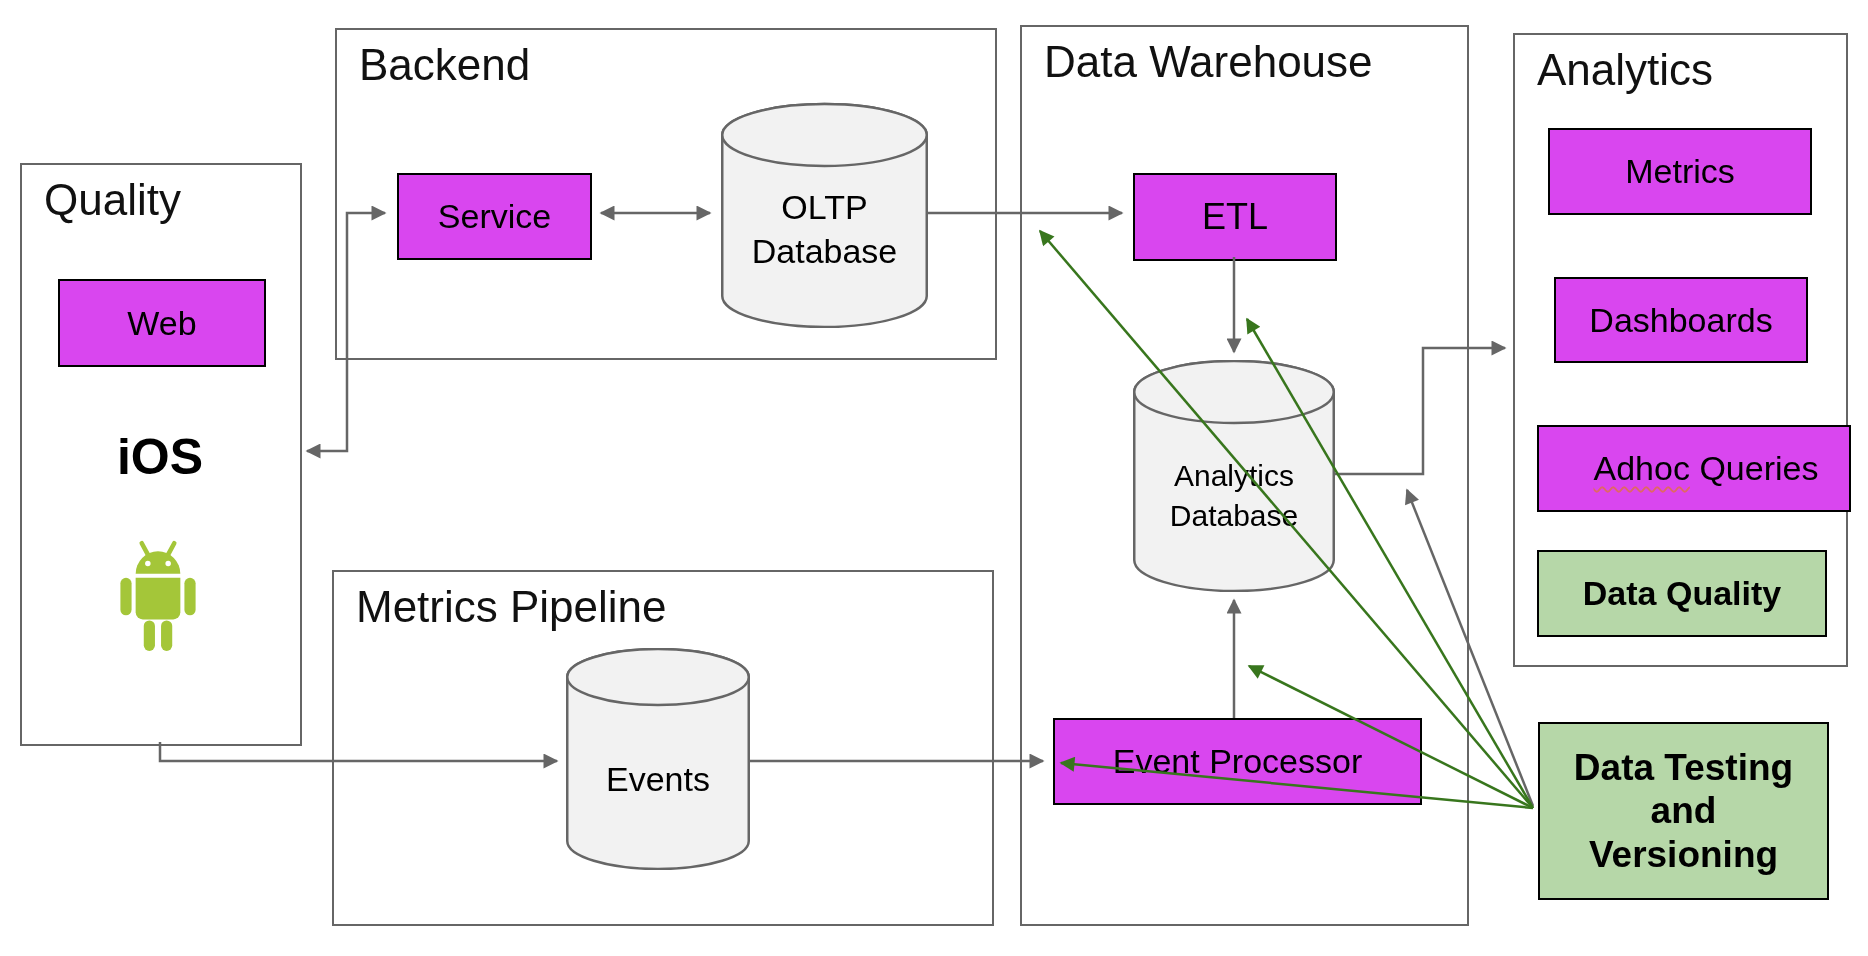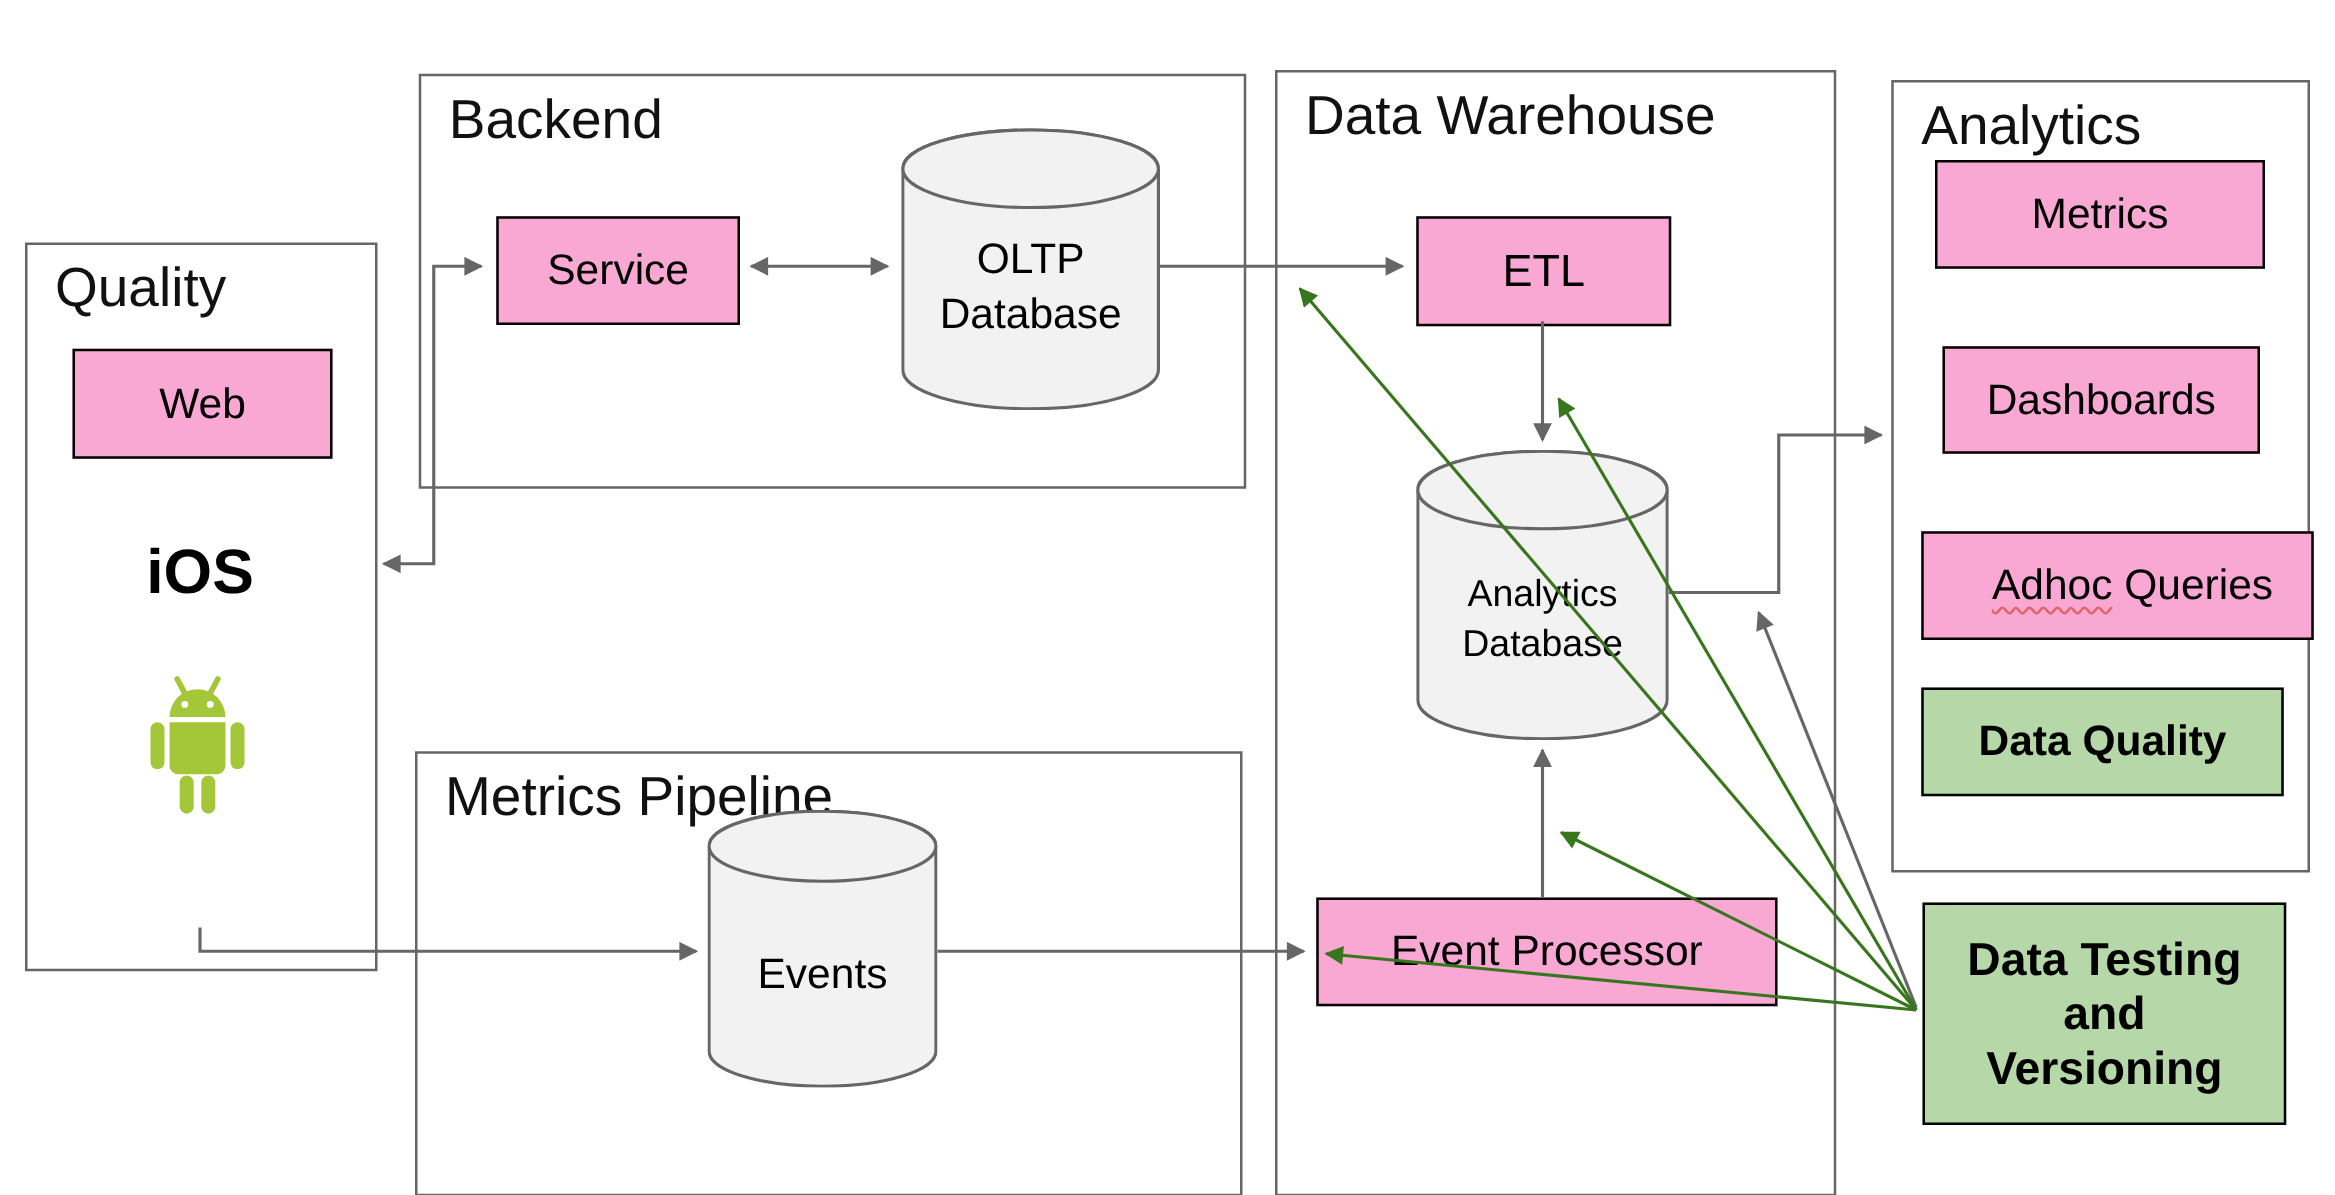--- a/index.html
+++ b/index.html
@@ -1,31 +1,31 @@
 <!DOCTYPE html>
 <html style="--line-gray: #666666; --arrow-green: #38761d; --green-fill: #b6d7a8; --cyl-fill: #f2f2f2; --android: #a4c639; --squiggle-red: #e06666;"><head>
 <meta charset="utf-8">
 <style>
   html,body{margin:0;padding:0;background:#ffffff;}
   body{width:1868px;height:956px;position:relative;overflow:hidden;
        font-family:"Liberation Sans","DejaVu Sans",sans-serif;color:#000;}
   .canvas{position:absolute;inset:0;}
 
   
-  .container{position:absolute;background:#fff;border:2px solid var(--line-gray);margin-top:31px;}
+  .container{position:absolute;background:#fff;border:2px solid var(--line-gray);}
   .clabel{position:absolute;font-size:44px;color:#111;white-space:nowrap;}
   .c-clients{left:20px;top:163px;width:278px;height:579px;}
   .c-backend{left:335px;top:28px;width:658px;height:328px;}
   .c-metrics-pipeline{left:332px;top:570px;width:658px;height:352px;}
   .c-data-warehouse{left:1020px;top:25px;width:445px;height:897px;}
   .c-analytics{left:1513px;top:33px;width:331px;height:630px;}
   .clabel{left:22px;top:10px;}
 
   
-  .node{position:absolute;background:#f9a8d4;border:2px solid #000;
+  .node{position:absolute;background:#d946ef;border:2px solid #000;
         display:flex;align-items:center;justify-content:center;
         font-size:34px;text-align:center;}
   .n-web{left:58px;top:279px;width:204px;height:84px;}
   .n-service{left:397px;top:173px;width:191px;height:83px;}
   .n-etl{left:1133px;top:173px;width:200px;height:84px;font-size:36px;}
   .n-event-processor{left:1053px;top:718px;width:365px;height:83px;}
   .n-metrics{left:1548px;top:128px;width:260px;height:83px;}
   .n-dashboards{left:1554px;top:277px;width:250px;height:82px;}
   .n-adhoc{left:1537px;top:425px;width:286px;height:83px;padding-left:24px;}
   .green-node{background:var(--green-fill);font-weight:bold;}

